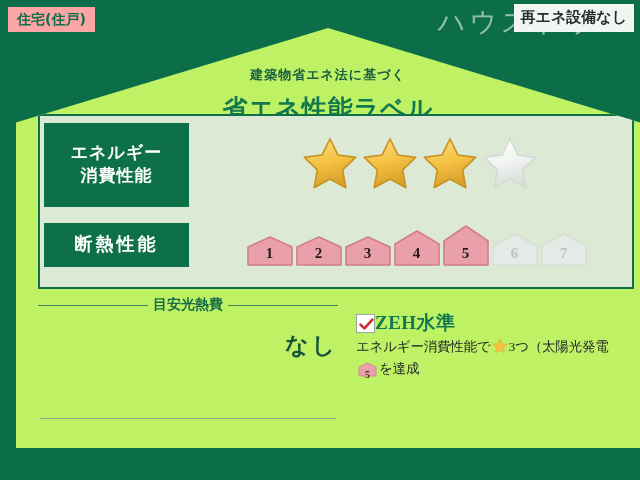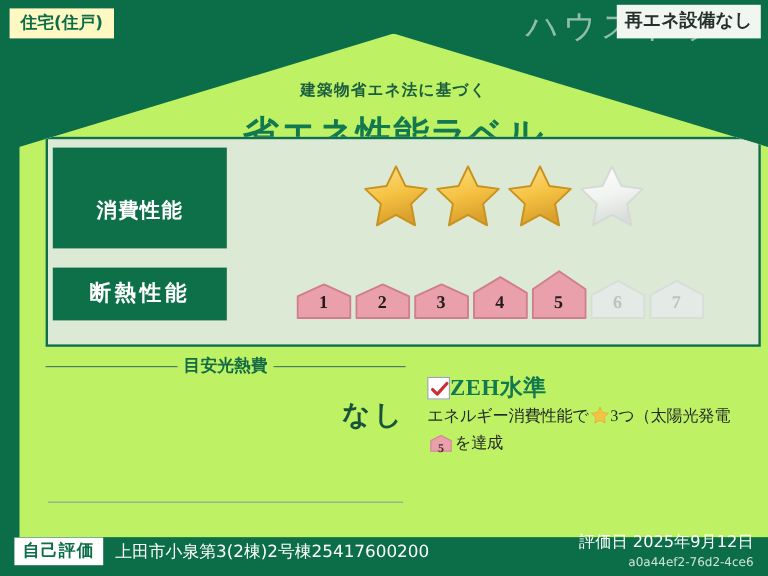--- a/index.html
+++ b/index.html
@@ -15,21 +15,21 @@
   .watermark{
     position:absolute;top:4px;right:44px;
     font-size:27px;letter-spacing:4px;
     color:#ffffff;opacity:.55;white-space:nowrap;
     font-weight:400;
   }
 
   
   .badge-house{
     position:absolute;left:8px;top:7px;
-    background:#fef9c3;color:#0b6e49;
+    background:#fca5a5;color:#0b6e49;
     font-size:14px;font-weight:bold;
     padding:5px 9px 6px;line-height:1;white-space:nowrap;
   }
   .badge-renew{
     position:absolute;right:6px;top:4px;
     background:#f2f6f3;color:#243029;
     font-size:15px;font-weight:bold;
     padding:6px 7px 7px;line-height:1;white-space:nowrap;
   }
 
@@ -41,21 +41,21 @@
     font-family:Liberation Serif, serif;
   }
   .title-block{
     position:absolute;left:0;right:0;top:38px;text-align:center;
   }
   .title-sub{
     font-size:13px;font-weight:bold;color:#1a5e3f;letter-spacing:1px;
     margin:0 0 4px 0;
   }
   .title-main{
-    font-size:30px;font-weight:bold;color:#12784f;letter-spacing:1px;
+    font-size:25px;font-weight:bold;color:#12784f;letter-spacing:1px;
     margin:8px;
   }
 
   
   .panel{
     position:absolute;left:22px;top:86px;width:596px;height:175px;
     border:2px solid #0d7048;
     background:#dce9d5;
     box-sizing:border-box;
   }
@@ -156,21 +156,21 @@
     <div class="title-block">
       <p class="title-sub">建築物省エネ法に基づく</p>
       <p class="title-main">省エネ性能ラベル</p>
     </div>
 
     <div class="panel">
 
       <div class="row row-energy">
         <div class="lbl lbl-energy">
           <span>
-            <br>
+            <span>エネルギー</span><br>
             <span>消費性能</span>
           </span>
         </div>
         <div class="stars" id="stars">
             <svg class="star" viewBox="0 0 24 24">
               <defs>
                 <linearGradient id="sg0" x1="0" y1="0" x2="0.3" y2="1">
                   <stop offset="0%" stop-color="#fbe08a"></stop>
                   <stop offset="55%" stop-color="#f5c243"></stop>
                   <stop offset="100%" stop-color="#d9a02c"></stop>
@@ -287,20 +287,14 @@
               <path d="M12 1.8 L15.2 8.7 L22.6 9.6 L17.2 14.7 L18.6 22 L12 18.4 L5.4 22 L6.8 14.7 L1.4 9.6 L8.8 8.7 Z" fill="#f5c243" stroke="#ddae38" stroke-width="1"></path>
             </svg><span>3つ（太陽光発電</span><br><span class="inline-grade"><svg width="19" height="15" viewBox="0 0 19 15">
                 <path d="M1 14 L1 5.2 L9.5 0.8 L18 5.2 L18 14 Z" fill="#e9a0ab" stroke="#d48a97" stroke-width="1"></path>
               </svg><span>5</span></span><span>を達成</span>
         </div>
       </div>
 
     </div>
   </div>
 
-  <div class="footer">
-    <span class="self-eval">自己評価</span>
-    <span class="addr">上田市小泉第3(2棟)2号棟25417600200</span>
-    <span class="eval-date">評価日 2025年9月12日</span>
-    <span class="eval-id">a0a44ef2-76d2-4ce6</span>
-  </div>
 
 </div>
 
 </body></html>

